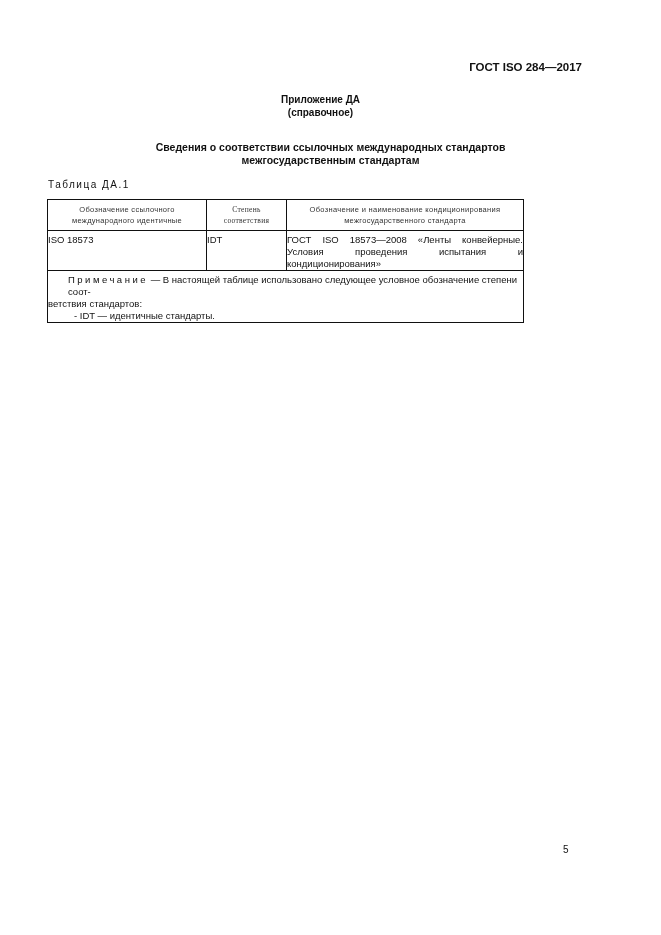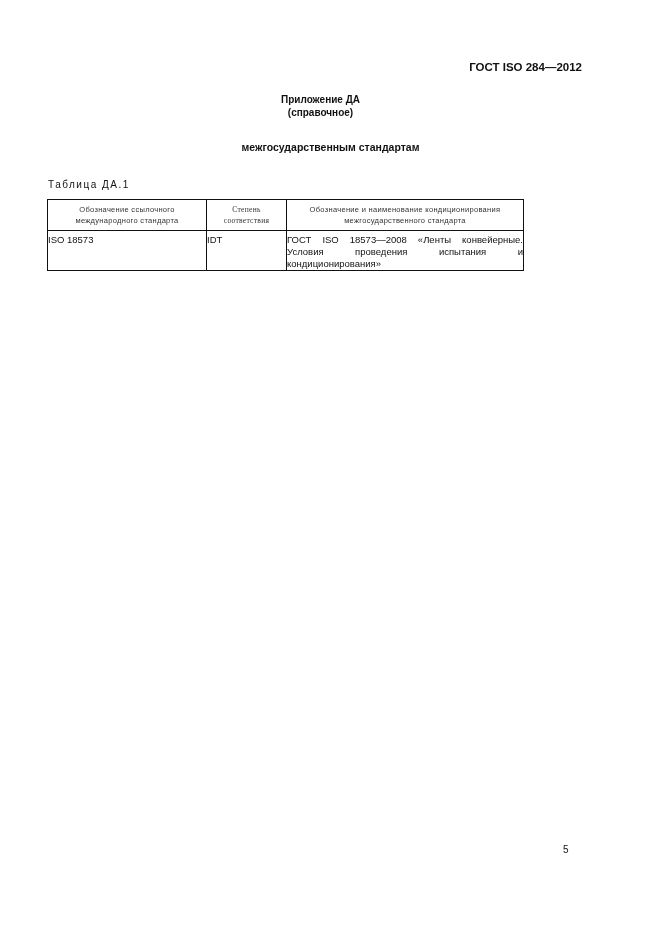--- a/index.html
+++ b/index.html
@@ -55,50 +55,58 @@
     .spaced { letter-spacing: 2.5px; }
     .indent { padding-left: 20px; }
     .bullet { padding-left: 26px; }
     .page-num {
       position: absolute; left: 563px; top: 844px; font-size: 10px;
     }
   </style>
 </head>
 <body>
 
-<div class="doc-code">ГОСТ ISO 284—2012</div>
+<div class="doc-code">ГОСТ ISO 284—2017</div>
 
 <div class="appendix">
   <div>Приложение ДА</div>
   <div>(справочное)</div>
 </div>
 
 <div class="heading">
+  <div>Сведения о соответствии ссылочных международных стандартов</div>
   <div>межгосударственным стандартам</div>
 </div>
 
 <div class="table-caption">Таблица ДА.1</div>
 
 <table class="std">
   <tbody>
       <tr>
     <th class="c1">
       <div>Обозначение ссылочного</div>
-      <div>международного стандарта</div>
+      <div>международного идентичные</div>
     </th>
     <th class="c2">
       <div>Степень</div>
       <div>соответствия</div>
     </th>
     <th class="c3">
       <div>Обозначение и наименование кондиционирования</div>
       <div>межгосударственного стандарта</div>
     </th>
   </tr>
   <tr>
     <td class="iso">ISO 18573</td>
     <td class="deg">IDT</td>
     <td class="gost">ГОСТ ISO 18573—2008 «Ленты конвейерные. Условия проведения испытания и кондиционирования»</td>
   </tr>
+  <tr>
+    <td class="note" colspan="3">
+      <div class="indent"><span class="spaced">Примечание</span><span> — </span><span>В настоящей таблице использовано следующее условное обозначение степени соот-</span></div>
+      <div>ветствия стандартов:</div>
+      <div class="bullet">- IDT — идентичные стандарты.</div>
+    </td>
+  </tr>
 </tbody>
   </table>
 
 <div class="page-num">5</div>
 
 </body></html>

